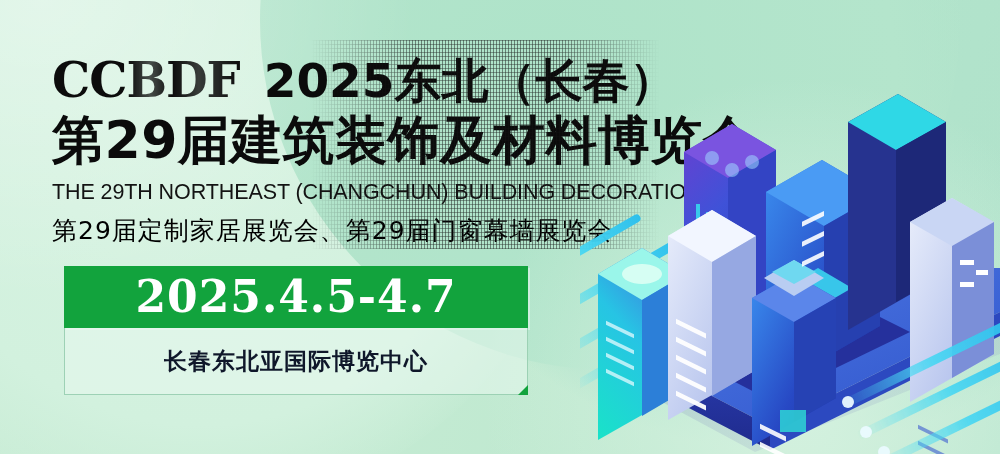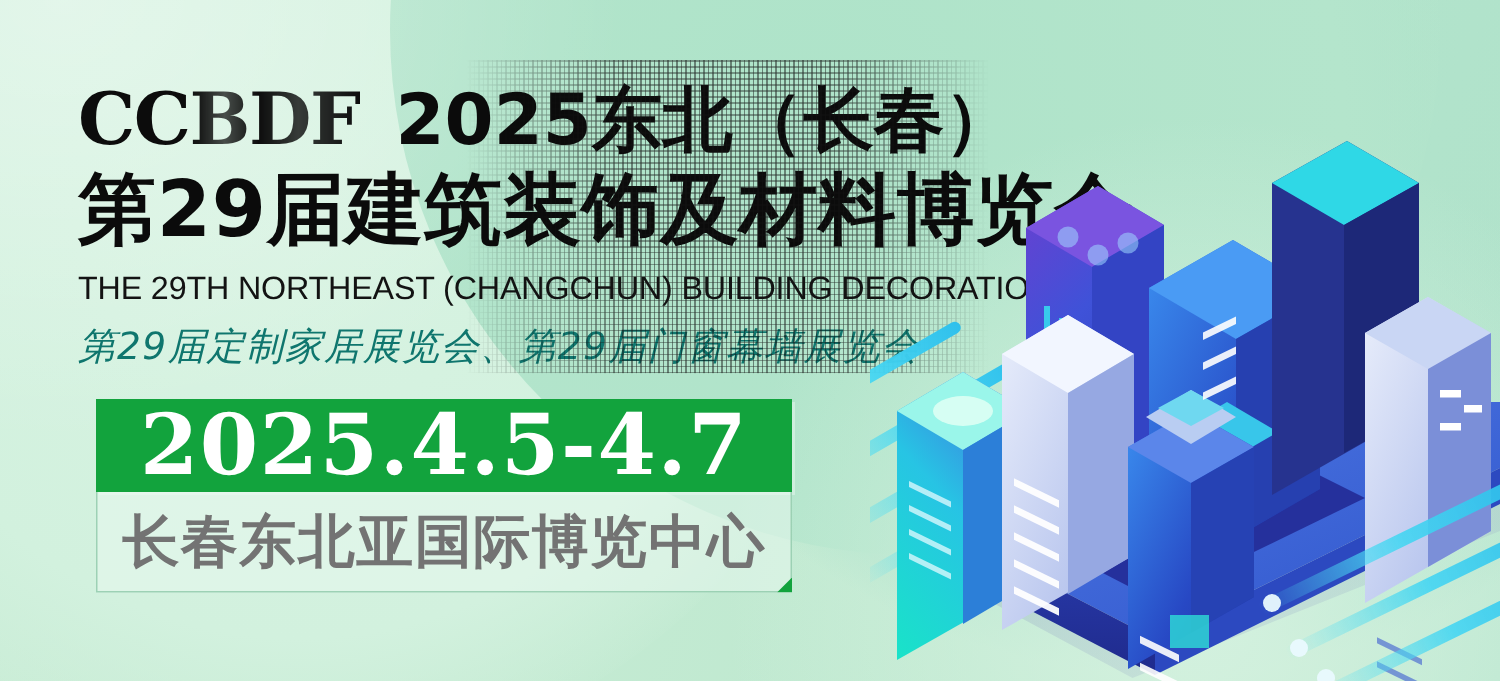--- a/index.html
+++ b/index.html
@@ -133,67 +133,66 @@
     color: #131313;
     margin-top: 16px;
     letter-spacing: -0.1px;
     white-space: nowrap;
   }
   .subtitle-cn {
     font-family: "DejaVu Sans", "Liberation Sans", sans-serif;
     font-weight: 400;
     font-size: 25px;
     line-height: 1;
-    color: #0f766e;
+    color: #000000;
     margin-top: 14px;
     letter-spacing: 1px;
     white-space: nowrap;
-    font-style: italic;
   }
 
   
   .date-venue {
     position: absolute;
     left: 64px;
     top: 266px;
     width: 464px;
   }
   .date-bar {
     background: #12a33d;
     height: 62px;
     display: flex;
     align-items: center;
     justify-content: center;
     box-shadow: 2px 2px 0 rgba(255,255,255,0.35);
   }
   .date-text {
     font-family: "DejaVu Serif", "Liberation Serif", serif;
     font-weight: 700;
-    font-size: 56px;
+    font-size: 44px;
     line-height: 1;
     color: #ffffff;
     letter-spacing: 1px;
     white-space: nowrap;
   }
   .venue-box {
     position: relative;
     height: 66px;
     border: 1px solid rgba(150,205,175,0.9);
     border-top: none;
     background: rgba(232,248,238,0.55);
     display: flex;
     align-items: center;
     justify-content: center;
   }
   .venue-text {
     font-family: "DejaVu Sans", "Liberation Sans", sans-serif;
     font-weight: 700;
-    font-size: 38px;
-    line-height: 1;
-    color: #737373;
+    font-size: 23px;
+    line-height: 1;
+    color: #0f172a;
     letter-spacing: 1px;
     white-space: nowrap;
   }
   .venue-corner {
     position: absolute;
     right: -1px;
     bottom: -1px;
     width: 10px;
     height: 10px;
     background: #12a33d;

